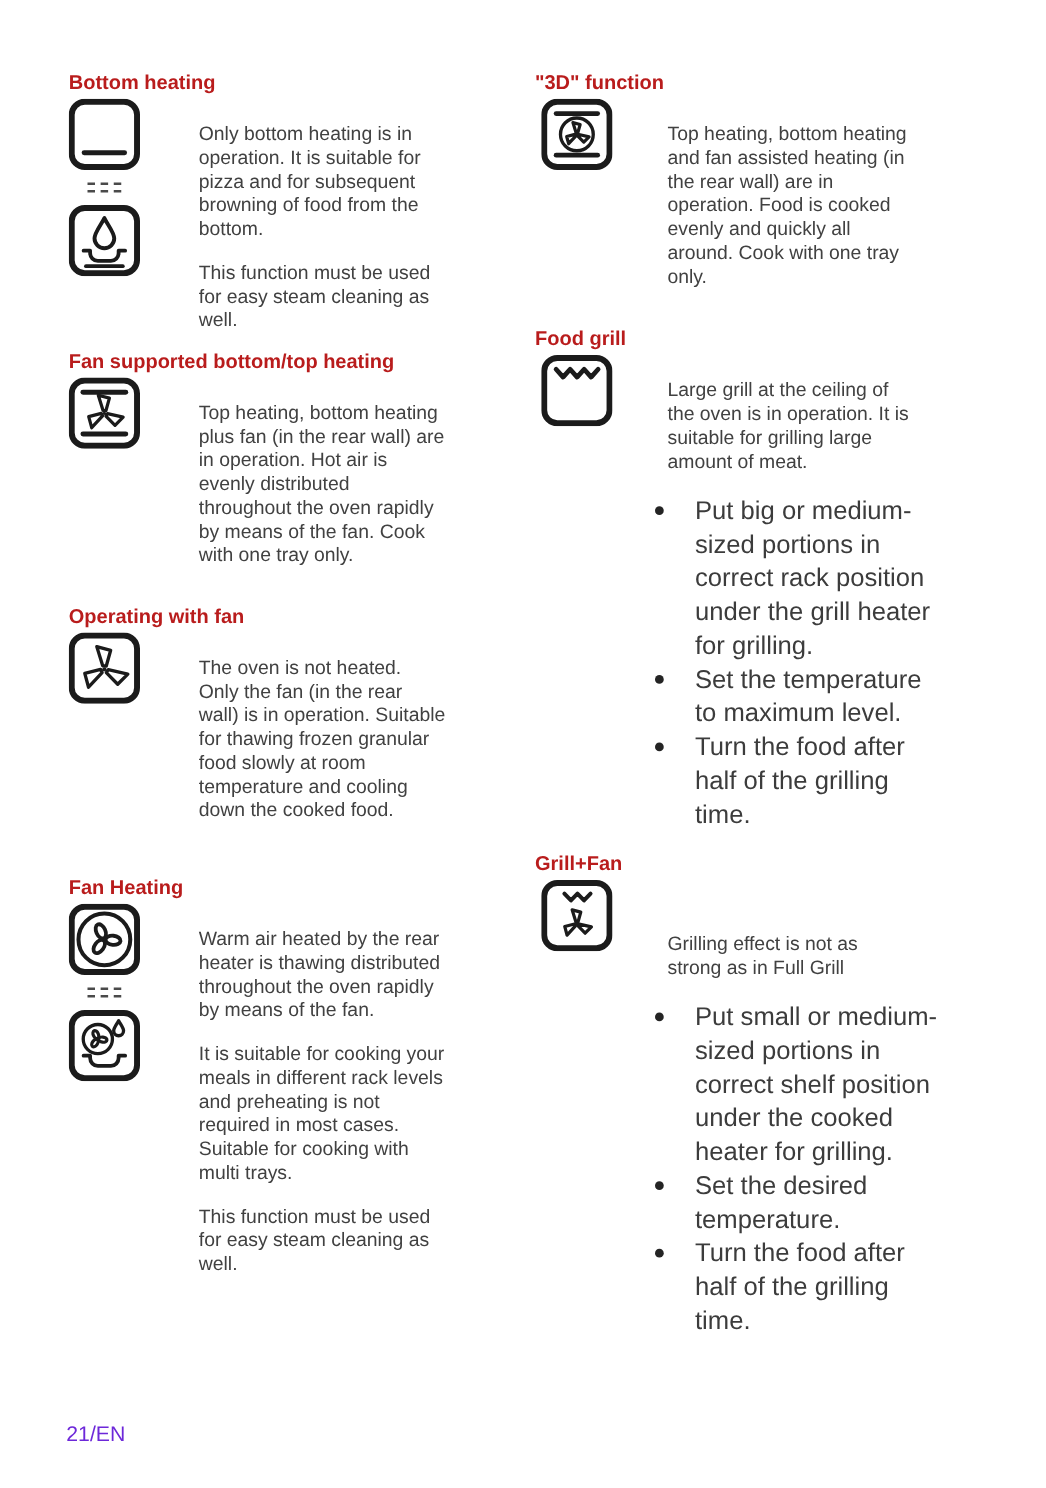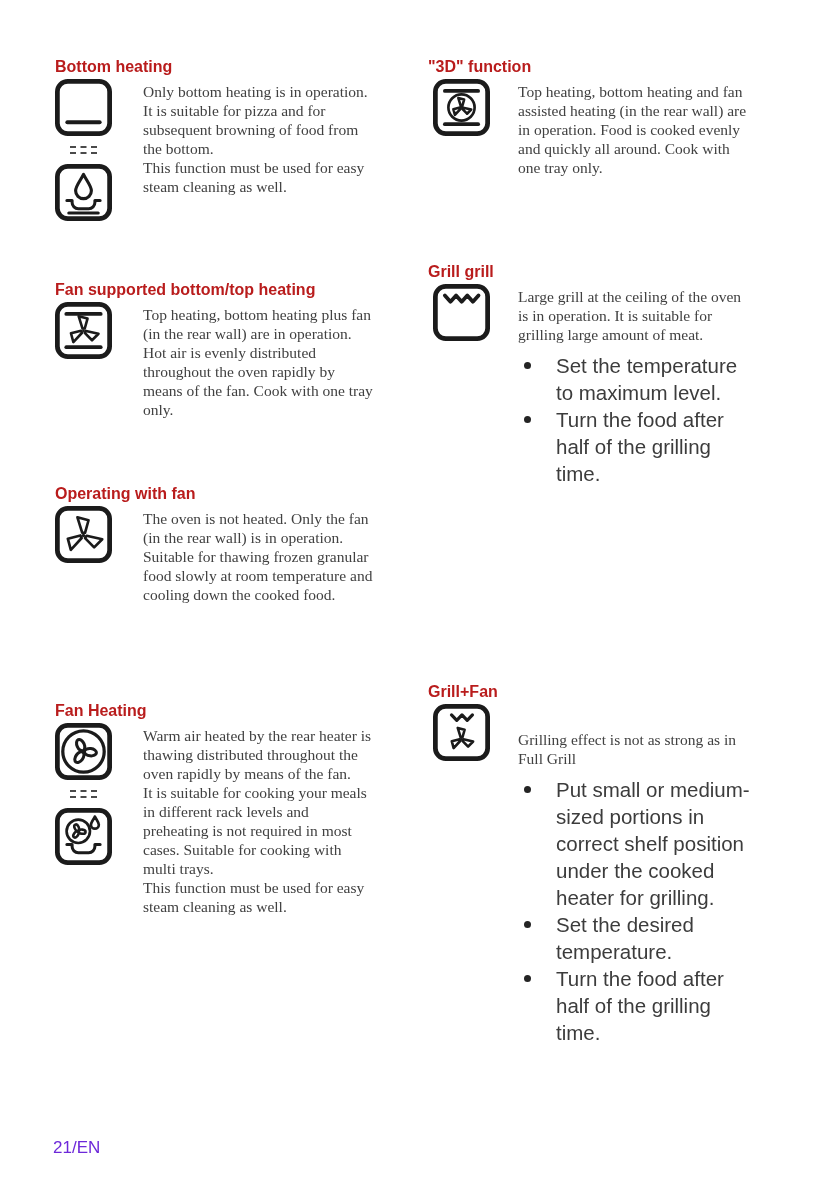--- a/index.html
+++ b/index.html
@@ -15,21 +15,21 @@
   .row{display:flex;align-items:flex-start;}
   .icons{flex:none;display:flex;flex-direction:column;align-items:flex-start;}
   .icons-l{width:88px;}
   .icons-r{width:90px;padding-left:5px;box-sizing:border-box;}
   .icw{display:block;width:57px;height:57px;}
   .icw svg{display:block;width:57px;height:57px;}
   .dashsep{display:block;margin:6px 0 6px 15px;}
   .dashsep i{display:block;width:27px;height:0;border-top:2.5px dashed #4a4a4a;margin:4px 0;}
   .txt{width:230px;padding-top:3px;font-size:15.5px;line-height:19px;color:#414141;}
   .txt.pt24{padding-top:26px;}
-  .txt p{margin:0;font-family:Liberation Serif, serif;}
+  .txt p{margin:16px;}
   ul.bullets{
     list-style:none;margin:8px 0 0 0;padding:0;width:235px;
     font-size:20.5px;line-height:27px;color:#3c3c3c;
   }
   ul.bullets li{position:relative;padding-left:38px;margin:0;}
   ul.bullets li::before{
     content:"";position:absolute;left:6px;top:10px;width:7px;height:7px;border-radius:50%;background:#242424;
   }
   .footer{position:absolute;left:53px;top:1138px;font-size:17px;line-height:20px;color:#6d28d9;}
 </style>
@@ -178,33 +178,34 @@
           </svg>
         </span>
       </div>
       <div class="txt">
         <p>Top heating, bottom heating and fan assisted heating (in the rear wall) are in operation. Food is cooked evenly and quickly all around. Cook with one tray only.</p>
       </div>
     </div>
   </section>
 
   <section class="sec" style="top:262px;left:428px;">
-    <h3>Grill grill</h3>
+    <h3>Food grill</h3>
     <div class="row">
       <div class="icons icons-r">
         <span class="icw" aria-label="oven-full-grill-icon">
           <svg viewBox="0 0 60 60">
             <rect x="2.5" y="2.5" width="55" height="55" rx="11" fill="none" stroke="#1b1b1b" stroke-width="5"></rect>
             <polyline points="12.5,12 18.4,18.6 24.3,12 30.2,18.6 36.1,12 42,18.6 47.9,12" fill="none" stroke="#1b1b1b" stroke-width="4" stroke-linecap="round" stroke-linejoin="round"></polyline>
           </svg>
         </span>
       </div>
       <div class="txt">
         <p>Large grill at the ceiling of the oven is in operation. It is suitable for grilling large amount of meat.</p>
         <ul class="bullets">
+          <li>Put big or medium-sized portions in correct rack position under the grill heater for grilling.</li>
           <li>Set the temperature to maximum level.</li>
           <li>Turn the food after half of the grilling time.</li>
         </ul>
       </div>
     </div>
   </section>
 
   <section class="sec" style="top:682px;left:428px;">
     <h3>Grill+Fan</h3>
     <div class="row">

